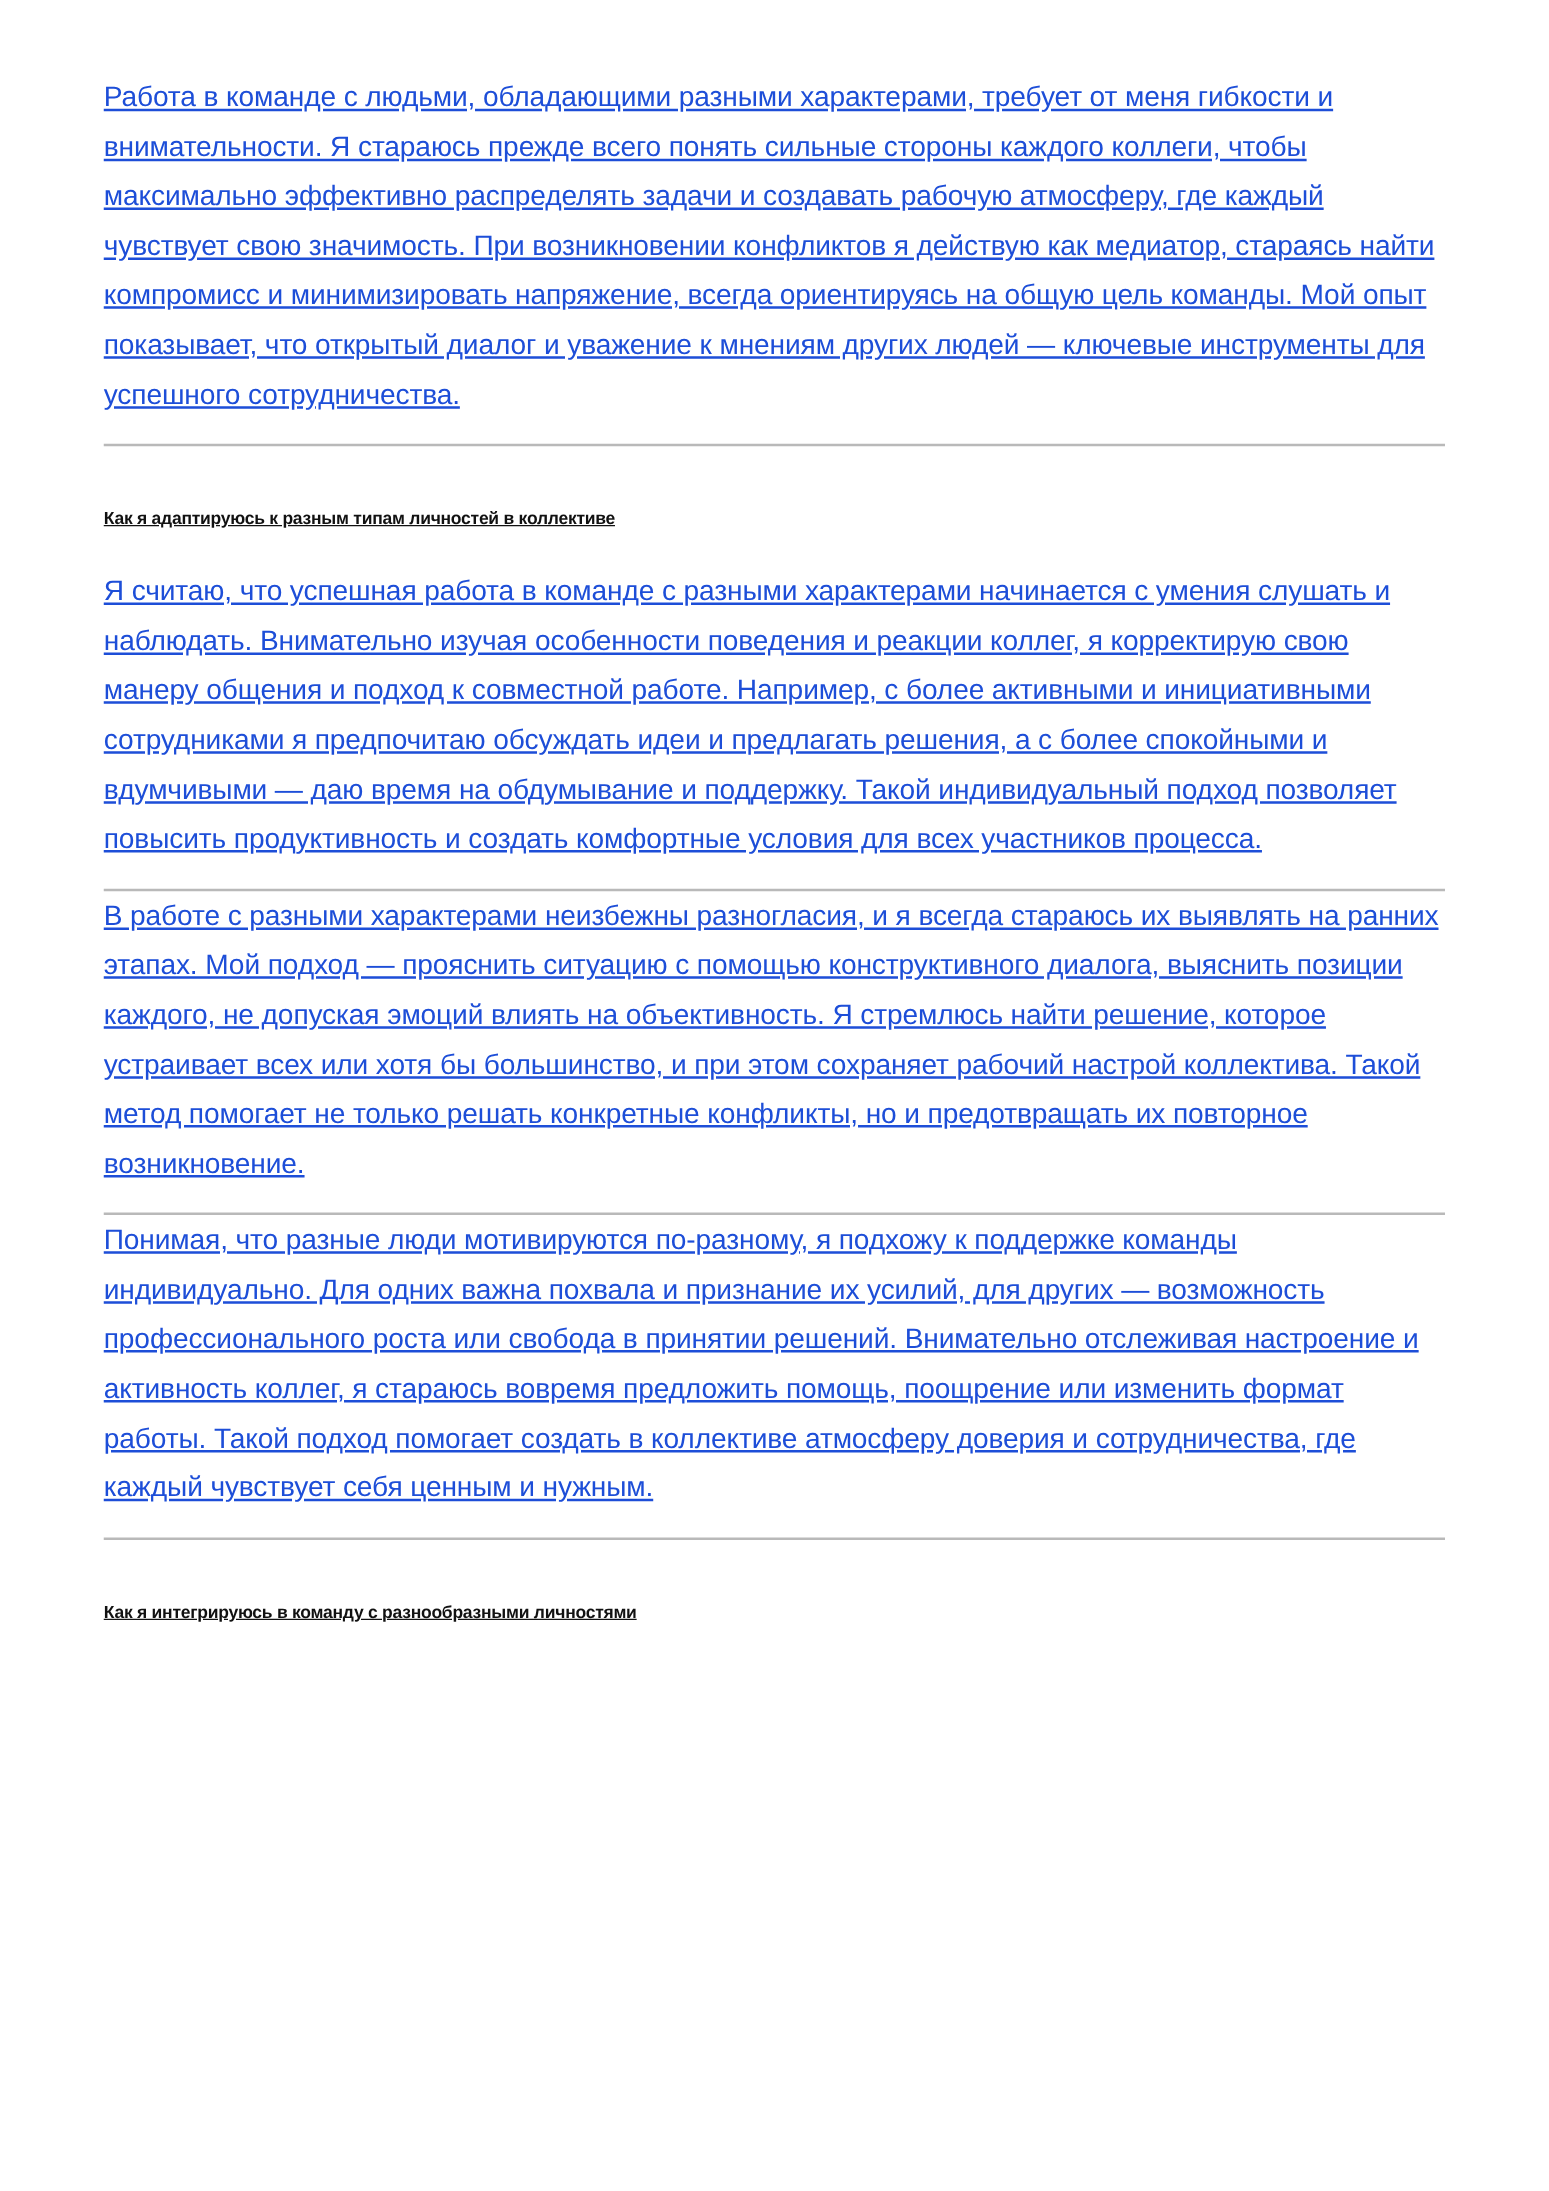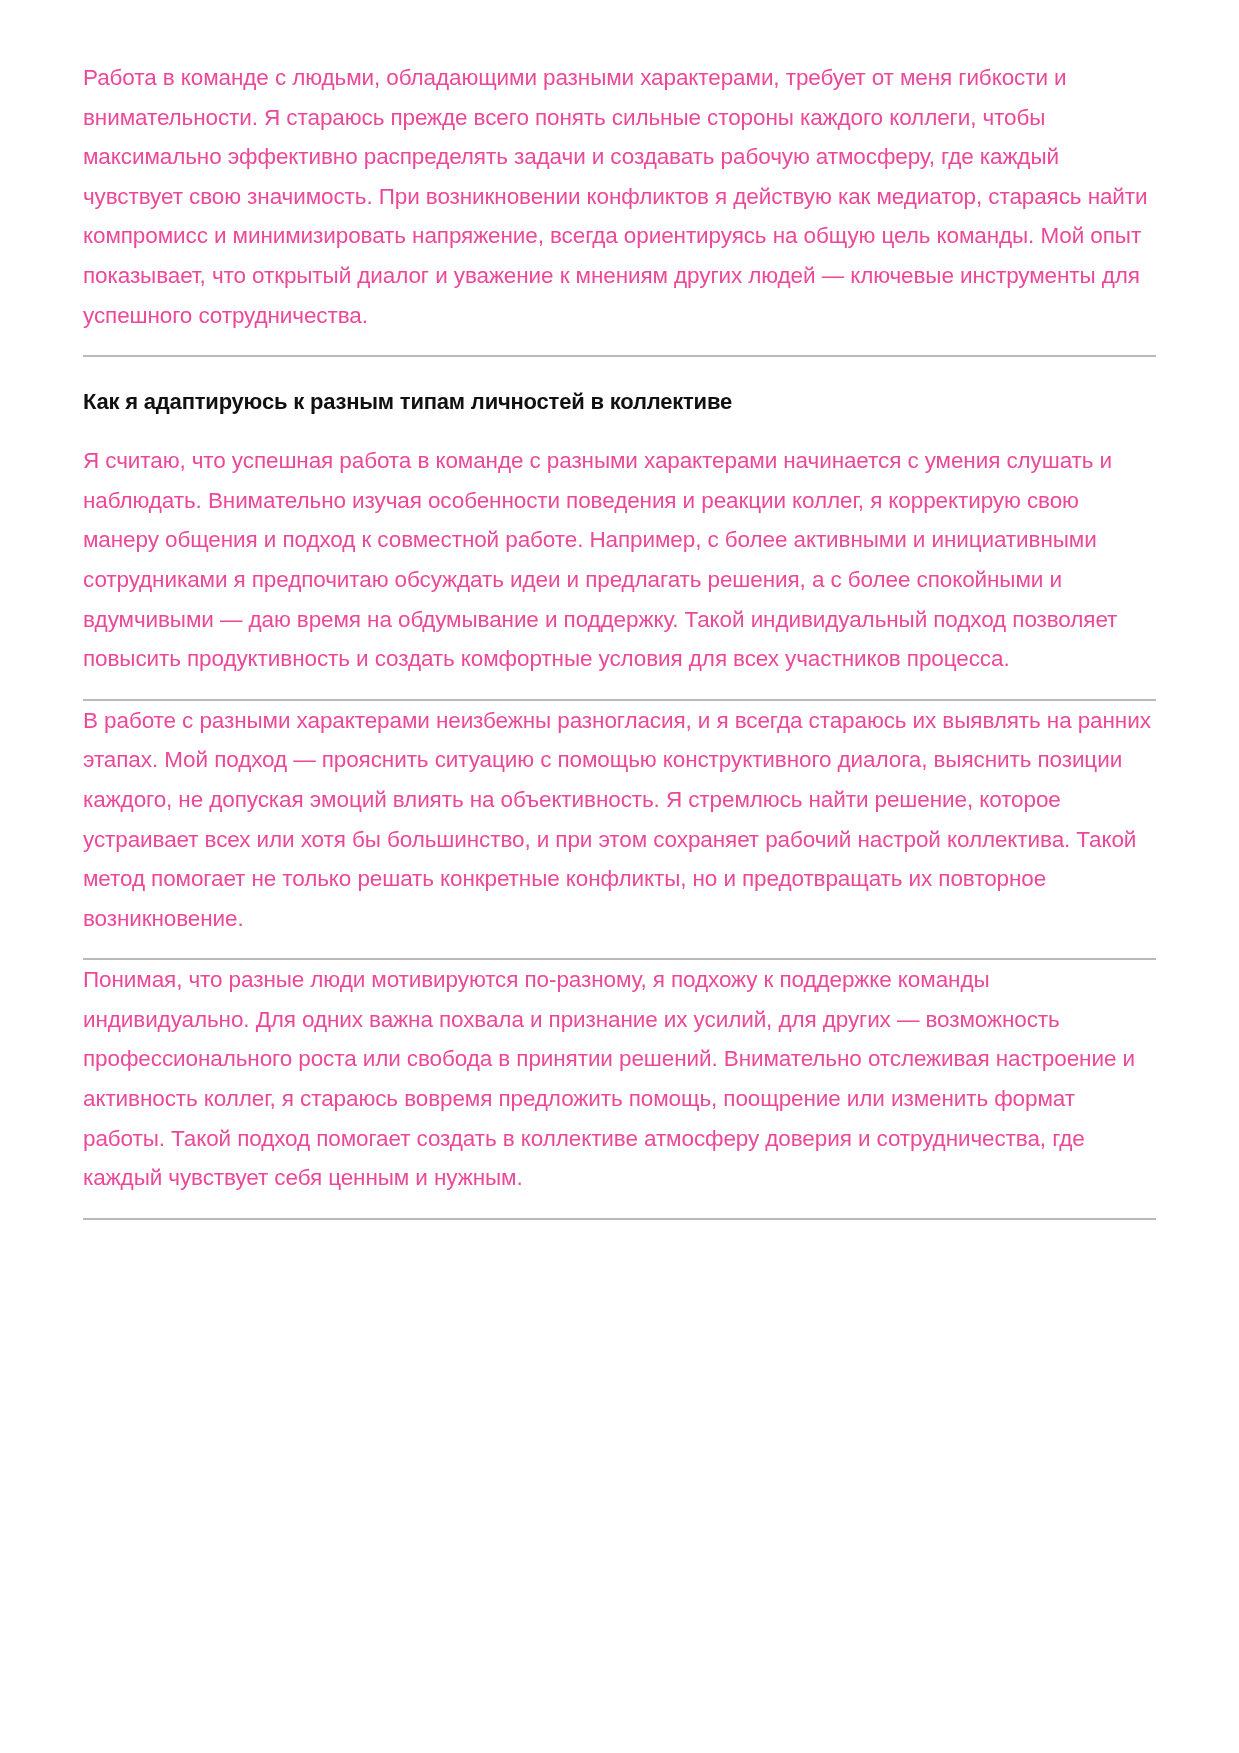--- a/index.html
+++ b/index.html
@@ -16,37 +16,39 @@
     }
     .page {
       position: relative;
       padding: 58px 83px 0 83px;
       width: 1073px;
     }
     .para {
       font-size: 22.5px;
       line-height: 39.6px;
       margin: 0;
-      color: #ec4899;
+      color: #1d4ed8;
       letter-spacing: -0.1px;
+      text-decoration: underline;
     }
     .divider {
       height: 0;
       border: none;
       border-top: 2px solid #b9b9b9;
       margin: 20px 0 0 0;
       width: 1073px;
     }
     .section-heading {
-      font-size: 22px;
+      font-size: 14px;
       font-weight: bold;
       color: #111111;
-      margin: 30px 0 24px 0;
+      margin: 42px 0 24px 0;
       line-height: 30px;
       letter-spacing: -0.2px;
+      text-decoration: underline;
     }
   </style>
 </head>
 <body>
 
 <div class="page">
 
   <p class="para">Работа в команде с людьми, обладающими разными характерами, требует от меня гибкости и внимательности. Я стараюсь прежде всего понять сильные стороны каждого коллеги, чтобы максимально эффективно распределять задачи и создавать рабочую атмосферу, где каждый чувствует свою значимость. При возникновении конфликтов я действую как медиатор, стараясь найти компромисс и минимизировать напряжение, всегда ориентируясь на общую цель команды. Мой опыт показывает, что открытый диалог и уважение к мнениям других людей — ключевые инструменты для успешного сотрудничества.</p>
 
   <hr class="divider">
@@ -64,15 +66,16 @@
 
   <hr class="divider">
 
   <section>
     <p class="para">Понимая, что разные люди мотивируются по-разному, я подхожу к поддержке команды индивидуально. Для одних важна похвала и признание их усилий, для других — возможность профессионального роста или свобода в принятии решений. Внимательно отслеживая настроение и активность коллег, я стараюсь вовремя предложить помощь, поощрение или изменить формат работы. Такой подход помогает создать в коллективе атмосферу доверия и сотрудничества, где каждый чувствует себя ценным и нужным.</p>
   </section>
 
   <hr class="divider">
 
   <section>
+    <h2 class="section-heading">Как я интегрируюсь в команду с разнообразными личностями</h2>
   </section>
 
 </div>
 
 </body></html>

